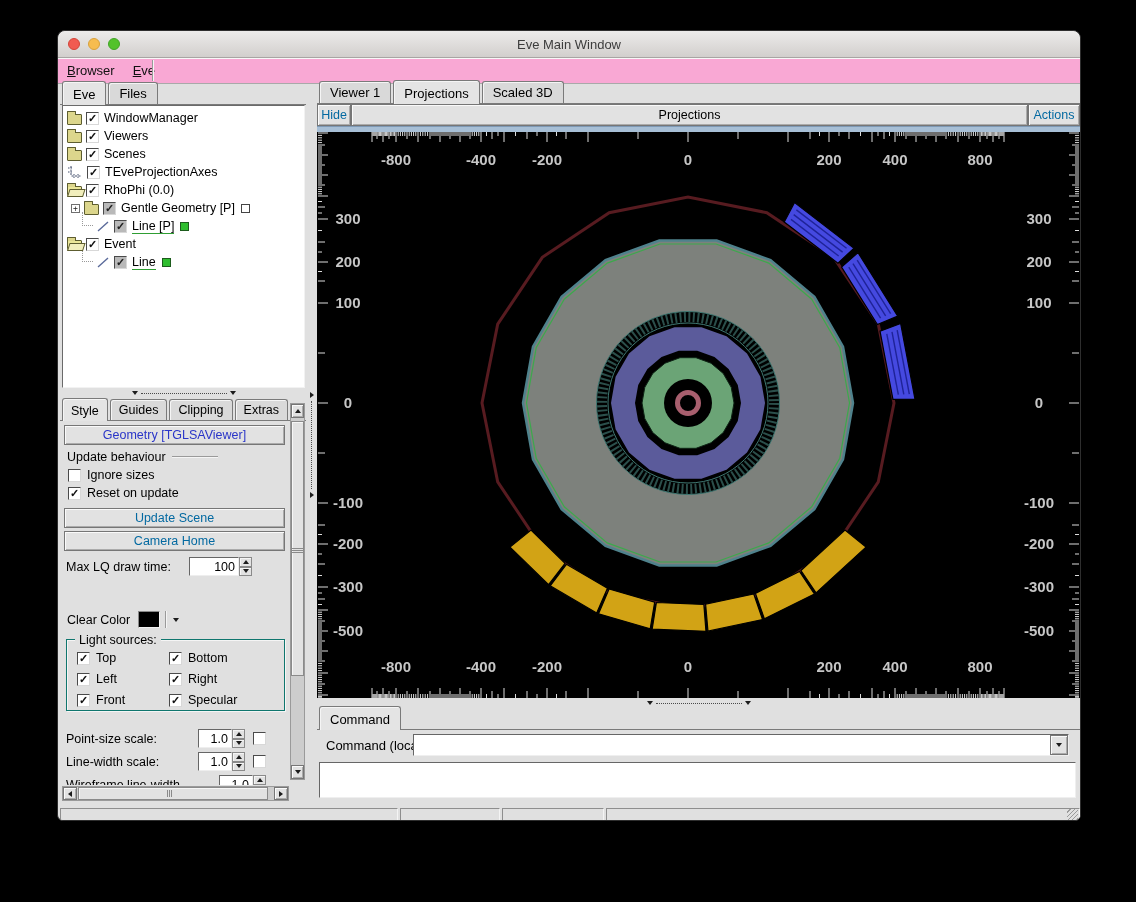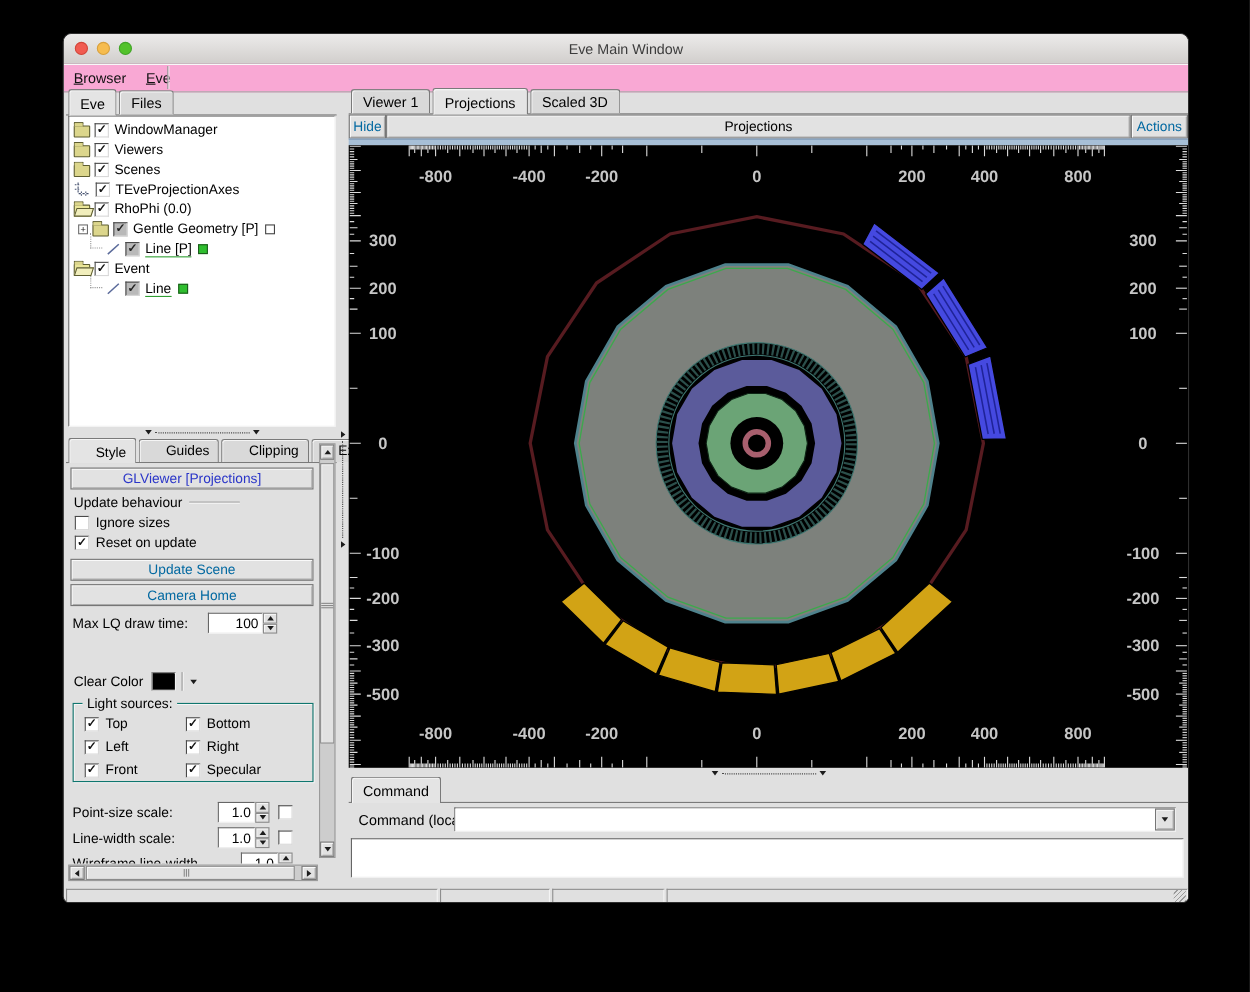--- a/index.html
+++ b/index.html
@@ -26,21 +26,21 @@
 .raised{background:#e2e2e2;border:1px solid #767676;box-shadow:inset 1px 1px 0 #fafafa,inset -1px -1px 0 #ababab}
 .btn{display:flex;align-items:center;justify-content:center;font-size:12.5px;color:#0369a1}
 .sunken-white{background:#fff;border:1px solid;border-color:#666 #efefef #efefef #666}
 
 .tabbar{position:absolute;display:flex;align-items:flex-end;border-bottom:1px solid #7a7a7a;padding-left:2px}
 .tab{font-size:13px;line-height:1;padding:4px 10px;background:#d9d9d9;border:1px solid #7a7a7a;border-bottom:none;
   border-radius:3px 3px 0 0;margin-right:2px;box-shadow:inset 1px 1px 0 #f5f5f5;white-space:nowrap}
 .tab.active{background:#e4e4e4;padding-top:6px;margin-bottom:-1px;z-index:2;position:relative}
 #left-tabbar{left:2px;top:52px;width:246px;height:22px}
 #style-tabbar{left:2px;top:368px;width:246px;height:22px}
-#style-tabbar .tab{padding-left:24px;padding-right:8px;font-size:12.5px}
+#style-tabbar .tab{padding-left:8px;padding-right:8px;font-size:12.5px}
 #viewer-tabbar{left:259px;top:51px;width:763px;height:22px}
 #cmd-tabbar{left:259px;top:677px;width:763px;height:22px}
 
 .tree{position:absolute;left:4px;top:74px;width:243px;height:283px;background:#fff;
   border:1px solid;border-color:#6a6a6a #f2f2f2 #f2f2f2 #6a6a6a;overflow:hidden;padding-top:3px}
 .tree-row{display:flex;align-items:center;height:18px;font-size:12.5px;white-space:nowrap}
 .tree-label{margin-left:5px;color:#000}
 .tree-label.underlined{border-bottom:1px solid #2f9e33}
 .cb{width:13px;height:13px;background:#fff;border:1px solid;border-color:#4a4a4a #d8d8d8 #d8d8d8 #4a4a4a;
   display:inline-flex;align-items:center;justify-content:center;font-size:11px;line-height:11px;font-weight:bold;color:#111;flex:none;margin-left:4px}
@@ -238,21 +238,21 @@
     </div>
 
     <div class="tabbar" id="style-tabbar">
         <div class="tab active">Style</div>
         <div class="tab">Guides</div>
         <div class="tab">Clipping</div>
         <div class="tab">Extras</div>
       </div>
 
     <div class="style-body">
-      <div class="btn raised glbtn">GLViewer [Projections]</div>
+      <div class="btn raised glbtn">Geometry [TGLSAViewer]</div>
       <div class="behaviour-row">
         <span>Update behaviour</span>
         <span class="etch"></span>
       </div>
       <div id="ub-checks">
           <div class="check-row">
             <span class="cb"></span>
             <span>Ignore sizes</span>
           </div>
           <div class="check-row">

